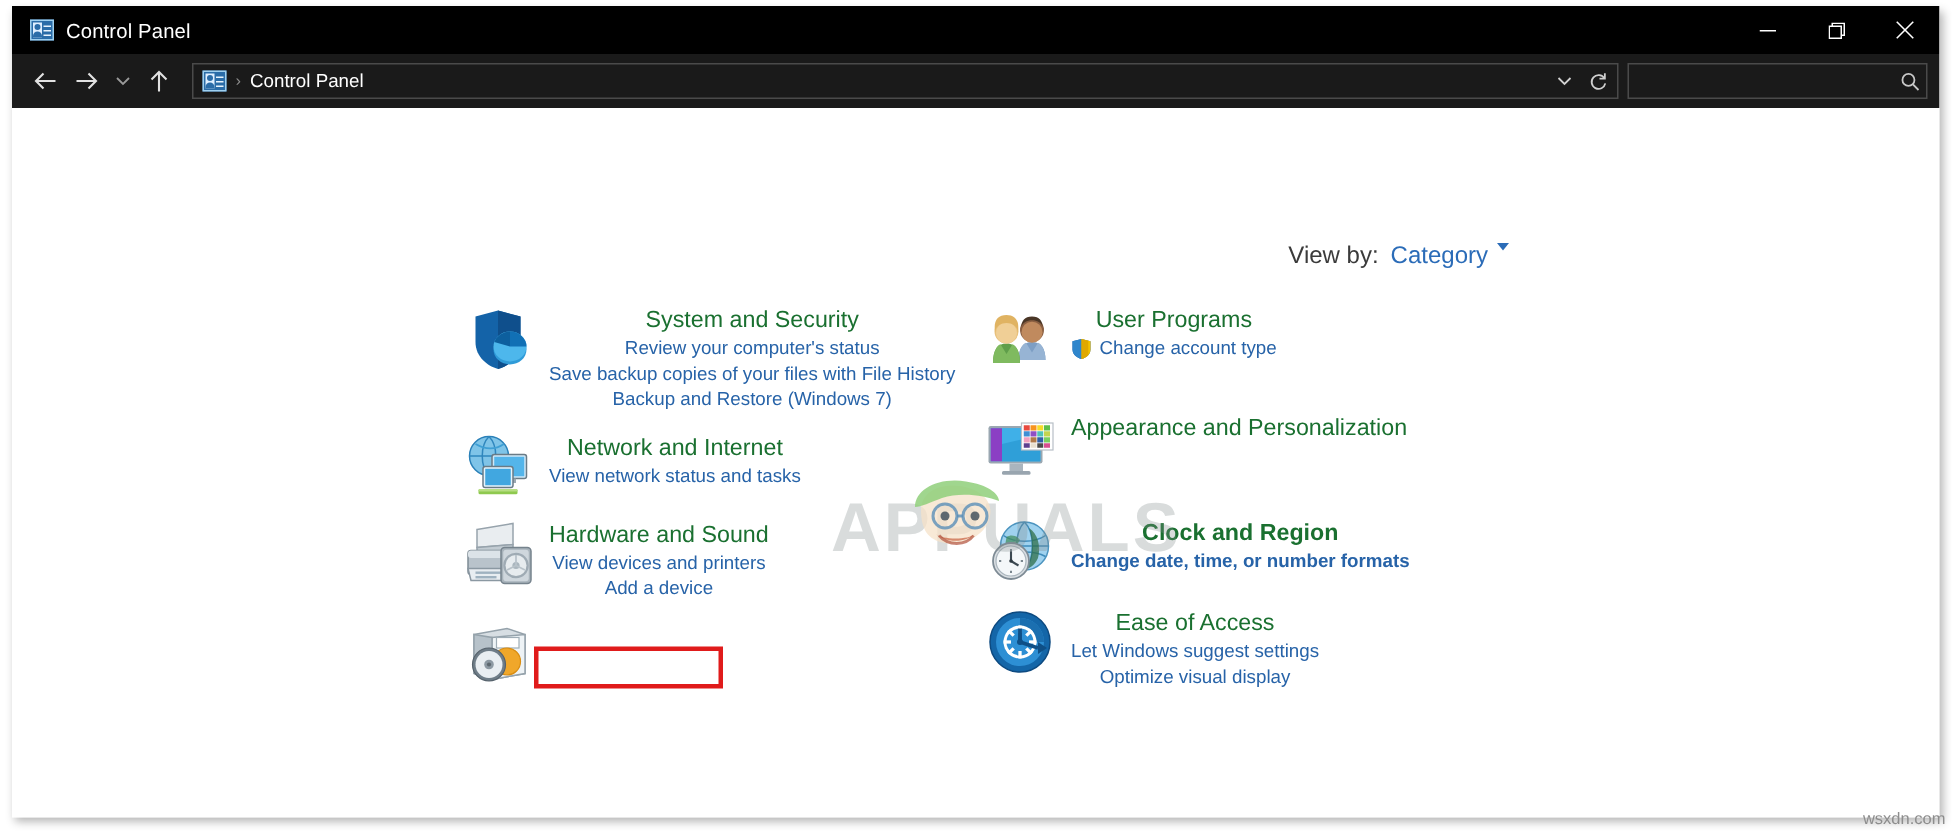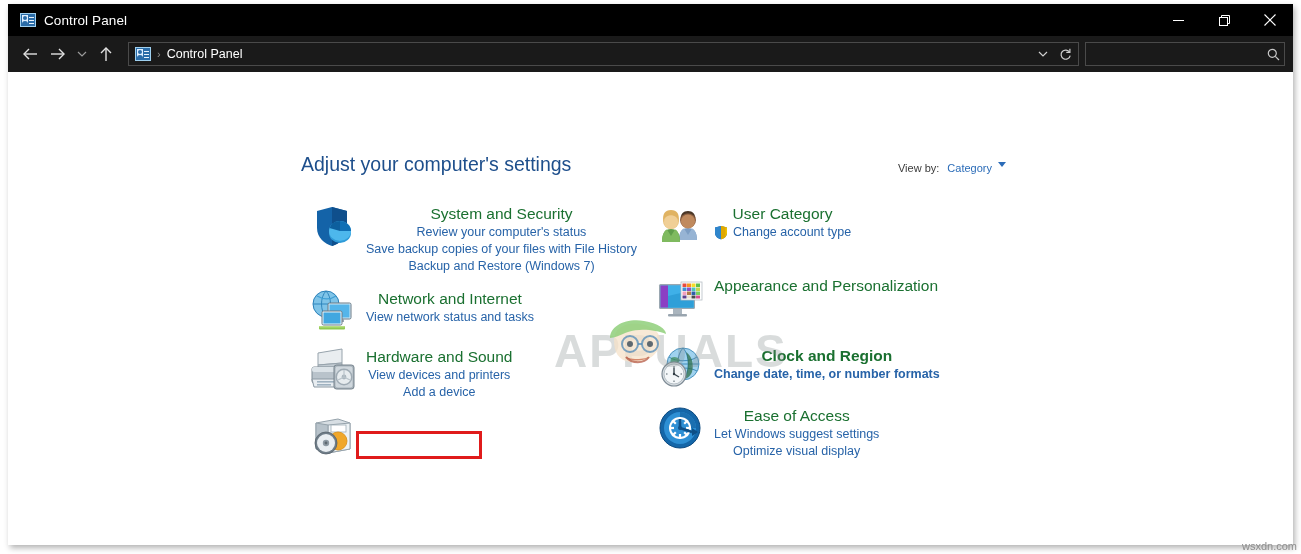--- a/index.html
+++ b/index.html
@@ -177,21 +177,21 @@
     position: absolute;
     left: 293px; top: 81px;
     font-size: 19.5px;
     color: #1e4f8c;
     white-space: nowrap;
   }
   .viewby {
     position: absolute;
     right: 287px; top: 90px;
     display: flex; align-items: flex-start;
-    font-size: 11px;
+    font-size: 16px;
     white-space: nowrap;
   }
   .viewby-label { color: #3b3b3b; margin-right: 8px; }
   .viewby-value { color: #2b6cb8; }
   .viewby-caret {
     margin-left: 6px;
     width: 0; height: 0;
     border-left: 4.5px solid transparent;
     border-right: 4.5px solid transparent;
     border-top: 5px solid #2b6cb8;
@@ -383,21 +383,20 @@
         <svg width="13" height="13" viewBox="0 0 13 13">
           <circle cx="5.3" cy="5.3" r="4" fill="none" stroke="currentColor" stroke-width="1.2"></circle>
           <line x1="8.3" y1="8.3" x2="12" y2="12" stroke="currentColor" stroke-width="1.2"></line>
         </svg>
       </div>
     </div>
   </div>
 
   <div class="content">
 
-    <div class="page-heading">Adjust your computer's settings</div>
 
     <div class="viewby">
       <span class="viewby-label">View by:</span>
       <span class="viewby-value">Category</span>
       <span class="viewby-caret"></span>
     </div>
 
     <div class="columns">
 
       <div class="col col-left">
@@ -499,21 +498,21 @@
               <circle cx="32" cy="19.5" r="7" fill="#c08a5e"></circle>
               <path d="M25 16 C26 10 38 10 39 16 C39 12 37 9 32 9 C27 9 25 12 25 16 Z" fill="#4a3626"></path>
               <path d="M6 40 C6 31 9 27 15 27 C21 27 24 31 24 40 Z" fill="#5f9e4a"></path>
               <path d="M6 40 C6 32 9 28 11 27.5 L15 34 L19 27.5 C21 28 24 32 24 40 Z" fill="#7fba5f"></path>
               <circle cx="15" cy="19" r="8" fill="#e8c07a"></circle>
               <circle cx="15" cy="20" r="7" fill="#f0cf96"></circle>
               <path d="M7.5 20 C7 11 23 11 22.5 20 C24 12 21 8 15 8 C9 8 6 12 7.5 20 Z" fill="#e0b362"></path>
             </svg>
           </div>
           <div class="cat-body">
-            <div class="cat-title">User Category</div>
+            <div class="cat-title">User Programs</div>
             <a class="cat-link with-shield">
               <span class="shield-mini">
                 <svg width="14" height="15" viewBox="0 0 14 15">
                   <path d="M1 2.5 L7 1 L13 2.5 L13 8 C13 11.5 10 13.5 7 14.3 C4 13.5 1 11.5 1 8 Z" fill="#1e5fa8"></path>
                   <path d="M1 2.5 L7 1 L7 14.3 C4 13.5 1 11.5 1 8 Z" fill="#2f86cc"></path>
                   <path d="M7 1 L13 2.5 L13 8 C13 11.5 10 13.5 7 14.3 Z" fill="#f2c200"></path>
                   <path d="M7 1 L7 14.3 C8.6 13.9 10.3 13 11.5 11.6 L11.5 2.1 Z" fill="#e0a800"></path>
                 </svg>
               </span>
               <span>Change account type</span>

